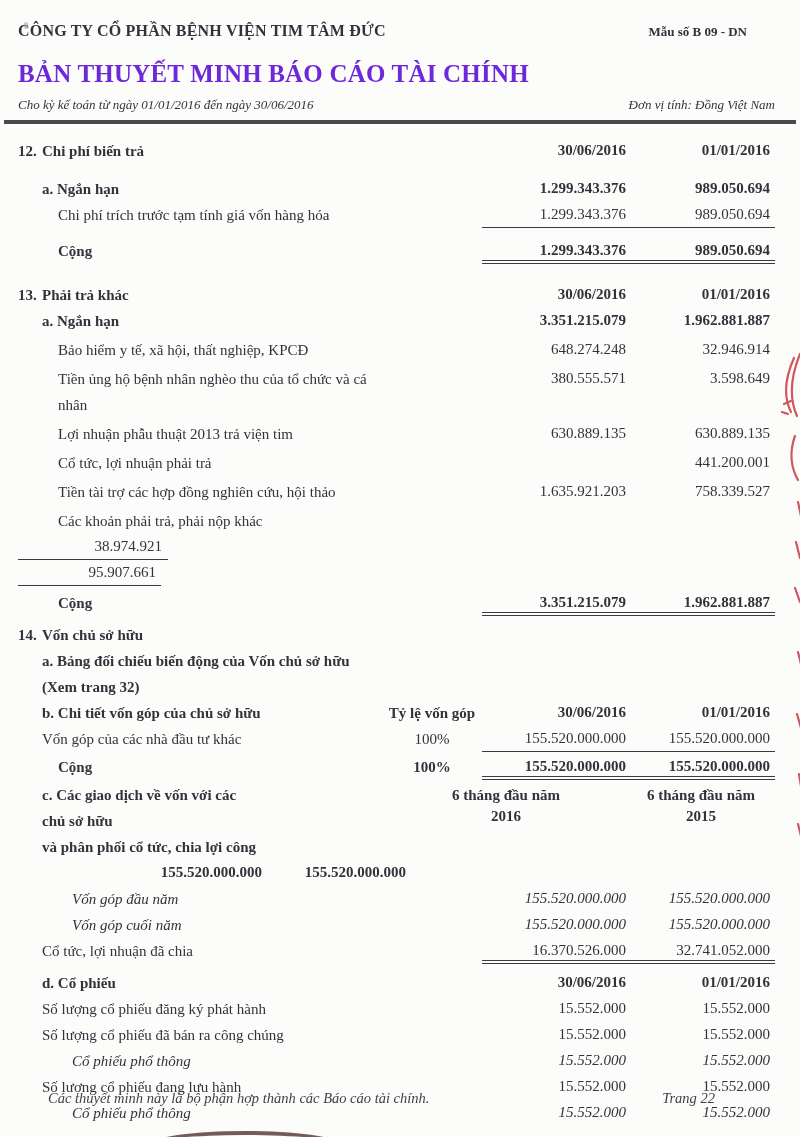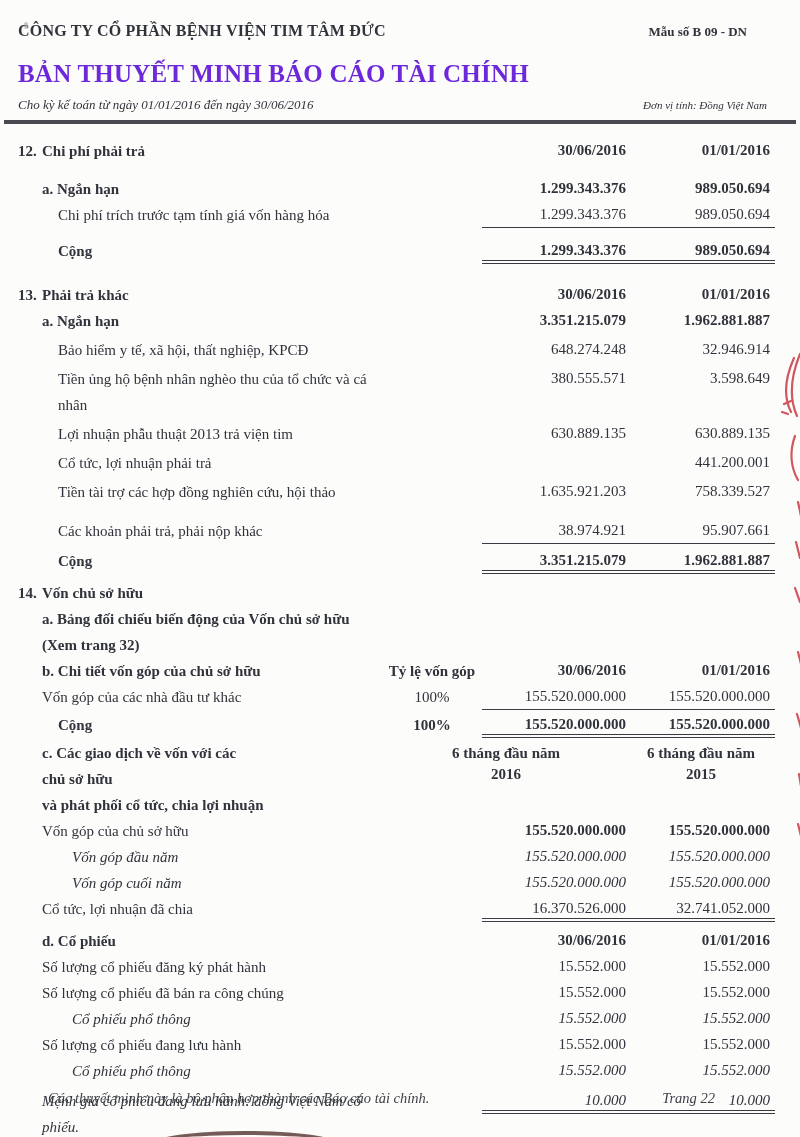--- a/index.html
+++ b/index.html
@@ -21,21 +21,21 @@
   }
   .page{position:absolute;inset:0;padding:22px 25px 0 18px;}
 
   
   .hdr-row1{display:flex;justify-content:space-between;align-items:baseline;}
   .company{font-weight:bold;font-size:16px;letter-spacing:.2px;}
   .form-no{font-weight:bold;font-size:13px;margin-right:28px;}
   .doc-title{font-weight:bold;font-size:25px;letter-spacing:.2px;margin-top:20px;color:#6d28d9;}
   .hdr-row2{display:flex;justify-content:space-between;align-items:baseline;margin-top:9px;}
   .period{font-style:italic;font-size:13px;font-family:Liberation Serif, serif;}
-  .unit{font-style:italic;font-size:11px;margin-right:8px;}
+  .unit{font-style:italic;font-size:13px;}
   .hdr-rule{height:3.5px;background:var(--rule);margin:7px -21px 0 -14px;opacity:.92;}
 
   
   .tbl{margin-top:14px;}
   .r{display:flex;align-items:flex-start;min-height:26px;}
   .numcol{width:24px;font-weight:bold;line-height:26px;flex:none;}
   .lbl{flex:1;line-height:26px;}
   .ratio{width:100px;flex:none;text-align:center;line-height:26px;}
   .c{width:150px;flex:none;height:26px;line-height:24px;text-align:right;padding-right:6px;}
   .c2{width:143px;padding-right:5px;}
@@ -76,21 +76,21 @@
     <div class="hdr-row2">
       <span class="period">Cho kỳ kế toán từ ngày 01/01/2016 đến ngày 30/06/2016</span>
       <span class="unit">Đơn vị tính: Đồng Việt Nam</span>
     </div>
     <div class="hdr-rule"></div>
   </header>
 
   <main class="tbl">
       <div class="r">
         <span class="numcol">12.</span>
-        <span class="lbl b">Chi phí phải trả</span>
+        <span class="lbl b">Chi phí biến trả</span>
         <span class="ratio"></span>
         <span class="c c1 b">30/06/2016</span>
         <span class="c c2 b">01/01/2016</span>
       </div>
       <div class="r" style="margin-top: 12px;">
         <span class="lbl b" style="padding-left: 24px;">a. Ngắn hạn</span>
         <span class="ratio"></span>
         <span class="c c1 b">1.299.343.376</span>
         <span class="c c2 b">989.050.694</span>
       </div>
@@ -141,21 +141,21 @@
         <span class="lbl" style="padding-left: 40px;">Cổ tức, lợi nhuận phải trả</span>
         <span class="ratio"></span>
         <span class="c c2">441.200.001</span>
       </div>
       <div class="r" style="margin-top: 3px;">
         <span class="lbl" style="padding-left: 40px;">Tiền tài trợ các hợp đồng nghiên cứu, hội thảo</span>
         <span class="ratio"></span>
         <span class="c c1">1.635.921.203</span>
         <span class="c c2">758.339.527</span>
       </div>
-      <div class="r" style="margin-top: 13px;">
+      <div class="r" style="margin-top: 3px; flex-direction: column;">
         <span class="lbl" style="padding-left: 40px;">Các khoản phải trả, phải nộp khác</span>
         <span class="ratio"></span>
         <span class="c c1 ul-s">38.974.921</span>
         <span class="c c2 ul-s">95.907.661</span>
       </div>
       <div class="r" style="margin-top: 4px;">
         <span class="lbl b" style="padding-left: 40px;">Cộng</span>
         <span class="ratio"></span>
         <span class="c c1 b ul-d">3.351.215.079</span>
         <span class="c c2 b ul-d">1.962.881.887</span>
@@ -193,27 +193,26 @@
       </div>
       <div class="r ctr-row" style="margin-top: 2px; gap: 48px;">
         <span class="lbl b" style="padding-left: 24px;">c. Các giao dịch về vốn với các chủ sở hữu</span>
         <span class="ratio"></span>
         <span class="c c1 b">6 tháng đầu năm
 2016</span>
         <span class="c c2 b">6 tháng đầu năm
 2015</span>
       </div>
       <div class="r">
-        <span class="lbl b" style="padding-left: 24px;">và phát phối cổ tức, chia lợi nhuận</span>
+        <span class="lbl b" style="padding-left: 24px;">và phân phối cổ tức, chia lợi công</span>
         <span class="ratio"></span>
         <span class="c c1"></span>
         <span class="c c2"></span>
       </div>
       <div class="r">
-        <span class="lbl" style="padding-left: 24px;">Vốn góp của chủ sở hữu</span>
         <span class="ratio"></span>
         <span class="c c1 b">155.520.000.000</span>
         <span class="c c2 b">155.520.000.000</span>
       </div>
       <div class="r">
         <span class="lbl i" style="padding-left: 54px; font-style: italic;">Vốn góp đầu năm</span>
         <span class="ratio"></span>
         <span class="c c1 i">155.520.000.000</span>
         <span class="c c2 i">155.520.000.000</span>
       </div>

